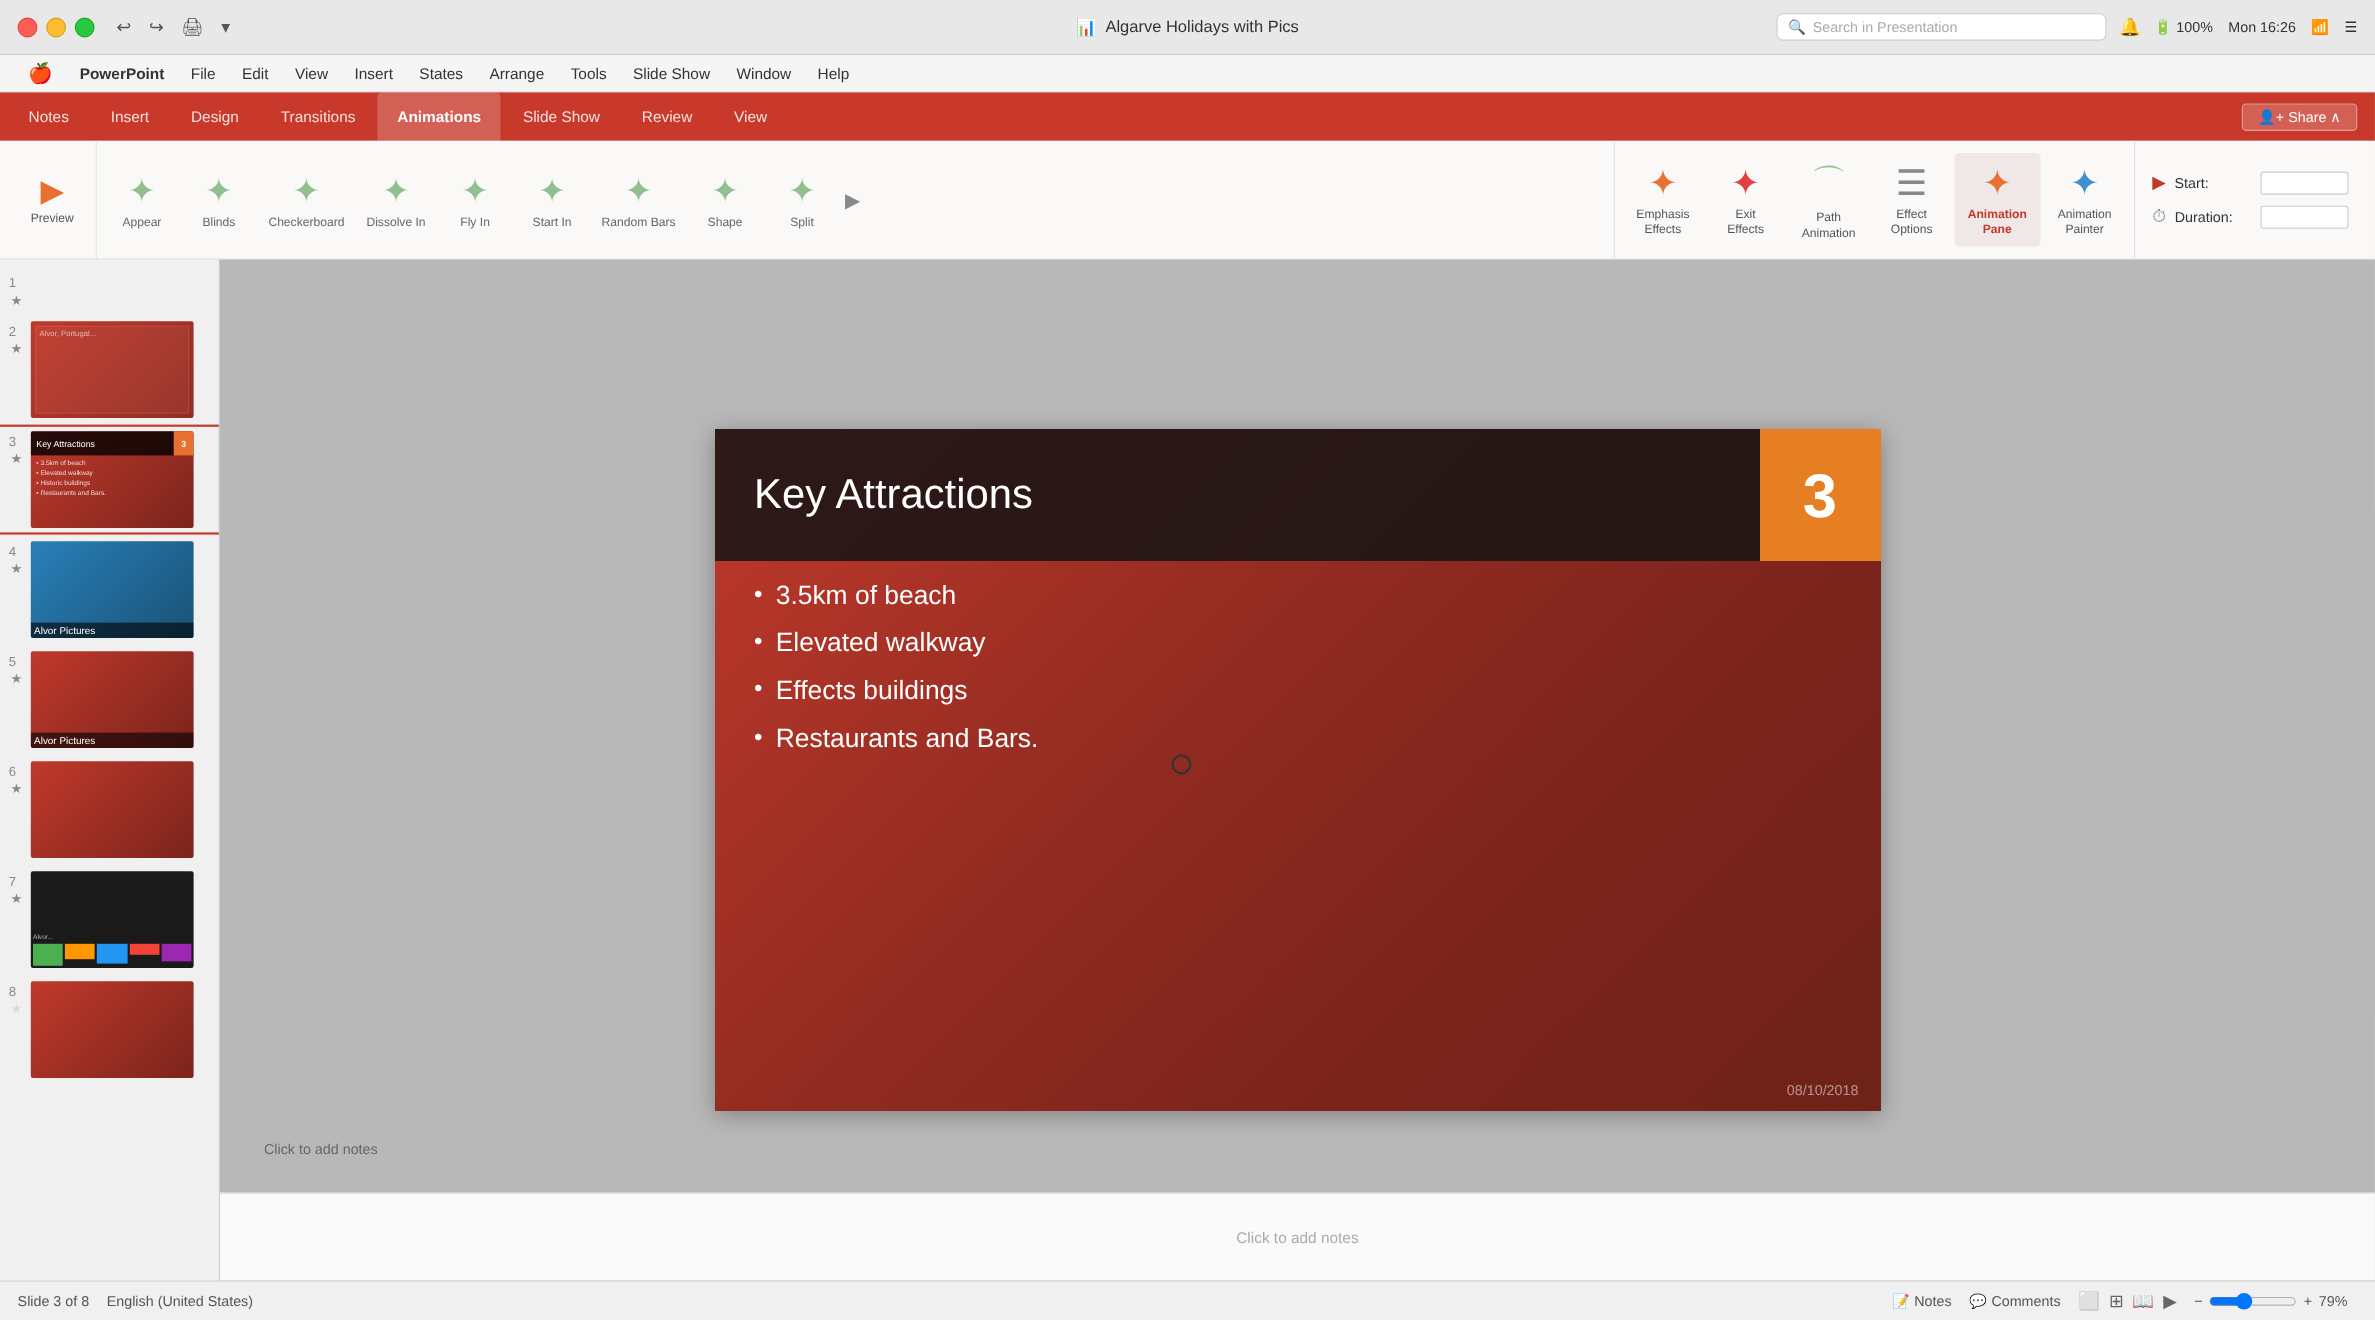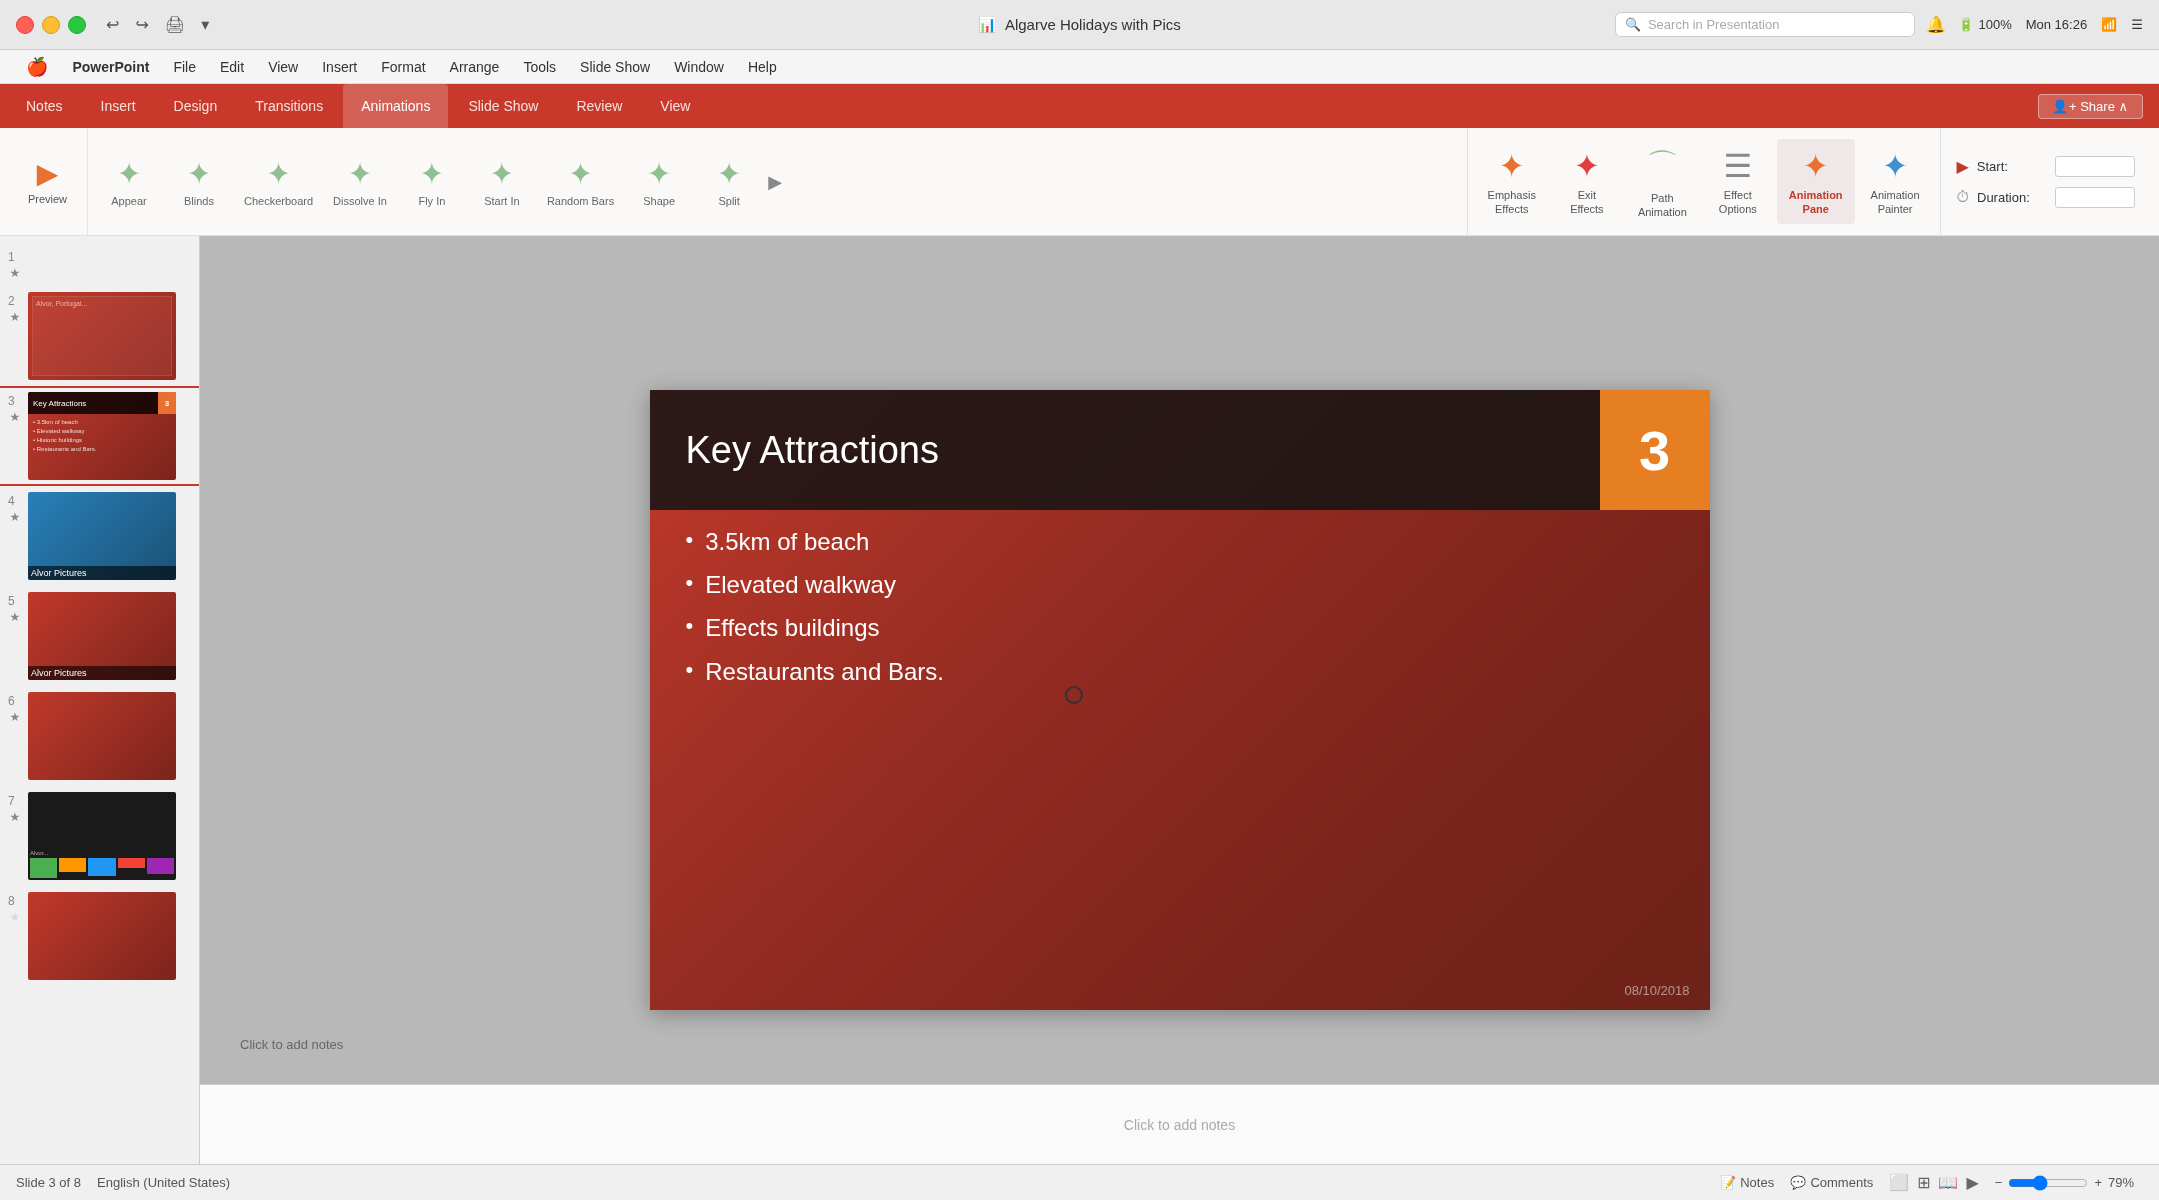--- a/index.html
+++ b/index.html
@@ -50,21 +50,21 @@
     }
     .tab-item {
       padding: 0 18px;
       display: flex;
       align-items: center;
       font-size: 14px;
       color: rgba(255,255,255,0.85);
       cursor: pointer;
       border-radius: 4px 4px 0 0;
     }
-    .tab-item.active { background: rgba(255,255,255,0.2); color: white; font-weight: 400; }
+    .tab-item.active { background: rgba(255,255,255,0.2); color: white; font-weight: 700; }
     .tab-right { margin-left: auto; display: flex; align-items: center; gap: 12px; padding-right: 8px; }
     .share-btn { background: rgba(255,255,255,0.2); color: white; border: 1px solid rgba(255,255,255,0.4); border-radius: 4px; padding: 4px 14px; font-size: 13px; cursor: pointer; }
 
     
     .ribbon {
       height: 108px;
       background: #faf9f8;
       border-bottom: 1px solid #e0e0e0;
       display: flex;
       align-items: stretch;
@@ -325,21 +325,21 @@
   </div>
 </div>
 
 <div class="menu-bar">
   <span class="menu-item" style="font-size:18px;">🍎</span>
   <span class="menu-item" style="font-weight:700;">PowerPoint</span>
   <span class="menu-item">File</span>
   <span class="menu-item">Edit</span>
   <span class="menu-item">View</span>
   <span class="menu-item">Insert</span>
-  <span class="menu-item">Format</span>
+  <span class="menu-item">States</span>
   <span class="menu-item">Arrange</span>
   <span class="menu-item">Tools</span>
   <span class="menu-item">Slide Show</span>
   <span class="menu-item">Window</span>
   <span class="menu-item">Help</span>
 </div>
 
 <div class="tab-bar">
   <div class="tab-item">Notes</div>
   <div class="tab-item">Insert</div>

